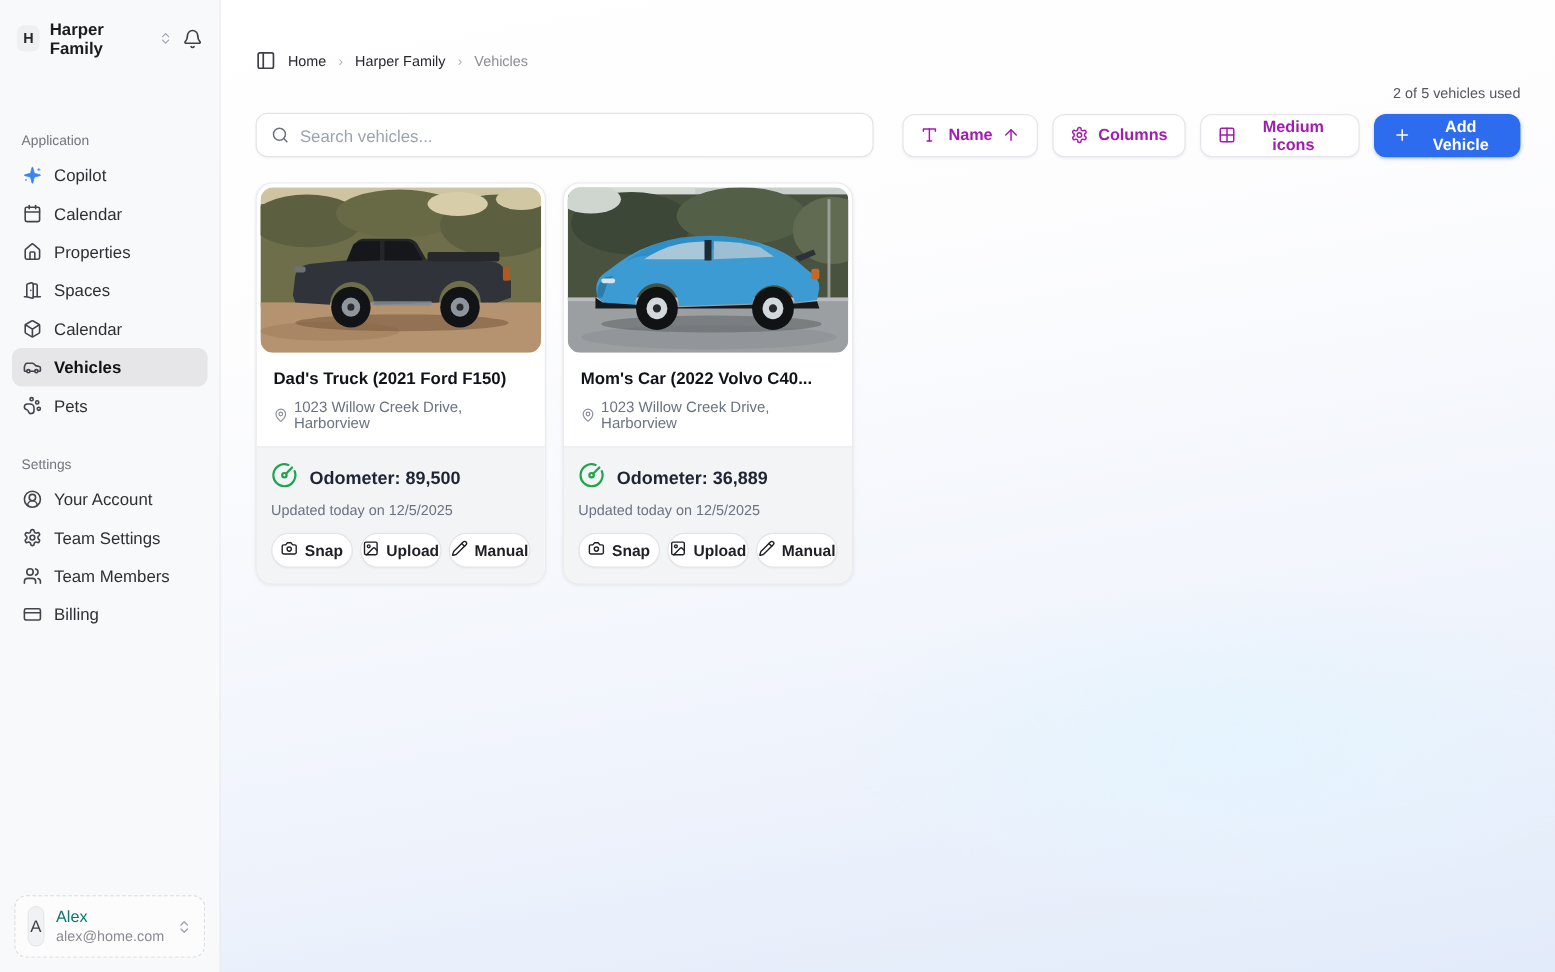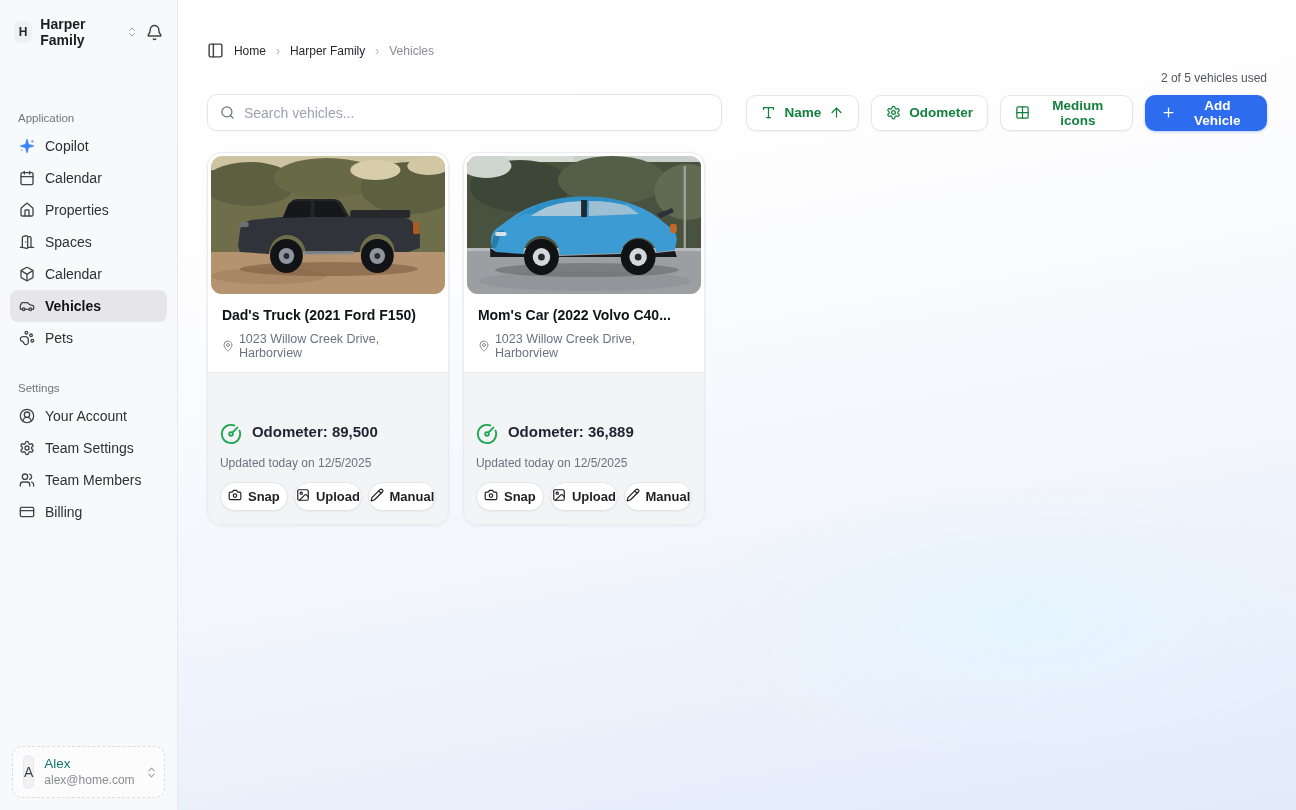--- a/index.html
+++ b/index.html
@@ -59,41 +59,41 @@
   .toolbar { margin-top:35px; display:flex; align-items:center; gap:12px; position:relative; }
   .usage-label { position:absolute; top:-23px; right:0; font-size:12px; color:#55555e; }
   .search-box { width:565px; height:37px; background:#fff; border:1px solid #e4e4e8; border-radius:10px;
       display:flex; align-items:center; gap:9px; padding:0 12px; box-shadow:0 1px 2px rgba(16,24,40,.03); }
   .search-box .ico { color:#6b7280; display:flex; }
   .search-box input { border:none; outline:none; flex:1; font-size:14px; color:#18181b; background:transparent;
       font-family:"Liberation Sans", sans-serif; }
   .search-box input::placeholder { color:#9ca3af; }
   .tb-spacer { flex:1; }
   .tb-btn { height:36px; display:flex; align-items:center; gap:8px; padding:0 14px; background:#fff;
-      border:1px solid #e6e6ea; border-radius:10px; font-size:13.5px; font-weight:bold; color:#15803d;
+      border:1px solid #e6e6ea; border-radius:10px; font-size:13.5px; font-weight:bold; color:#a21caf;
       box-shadow:0 1px 2px rgba(16,24,40,.05); cursor:pointer; }
   .tb-btn .ico, .primary-btn .ico { display:flex; }
   .tb-btn svg { width:15px; height:15px; }
   .primary-btn { height:36px; display:flex; align-items:center; gap:8px; padding:0 16px; background:#2d6cee;
       border:none; border-radius:10px; font-size:13.5px; font-weight:bold; color:#fff; cursor:pointer;
       box-shadow:0 1px 3px rgba(45,108,238,.35); font-family:"Liberation Sans", sans-serif; }
   .primary-btn svg { width:15px; height:15px; }
 
   .cards { margin-top:21px; display:flex; gap:14px; }
   .card { width:242px; background:#fff; border:1px solid #ebebef; border-radius:14px;
           box-shadow:0 1px 3px rgba(16,24,40,.06); overflow:hidden; cursor:pointer; }
   .card-img { margin:3px; height:138px; border-radius:11px; overflow:hidden; }
   .card-img svg { width:100%; height:100%; display:block; }
   .card-body { padding:9px 14px 12px 14px; }
   .card-title { font-size:14px; font-weight:bold; color:#101318; line-height:1.3; white-space:nowrap;
                 overflow:hidden; text-overflow:clip; }
   .card-addr { margin-top:8px; display:flex; align-items:center; gap:5px; font-size:12.5px; color:#6b7280; }
   .card-addr .ico { display:flex; color:#8b8f98; }
   .card-meta { background:#f3f4f6; border-top:1px solid #ececf0; padding:12px 12px 13px 12px; }
-  .odo-row { display:flex; align-items:flex-start; gap:10px;margin-top:38px; }
+  .odo-row { display:flex; align-items:flex-end; gap:10px; }
   .odo-row .ico { display:flex; color:#1ca54d; }
   .odo-text { font-size:15px; font-weight:bold; color:#1e2532; }
   .updated { margin-top:11px; font-size:12px; color:#6b7280; }
   .actions { margin-top:12px; display:flex; gap:6px; }
   .act-btn { flex:1; height:29px; display:flex; align-items:center; justify-content:center; gap:6px;
       background:#fff; border:1px solid #e4e4e8; border-radius:15px; font-size:13px; font-weight:bold;
       color:#1f1f24; cursor:pointer; box-shadow:0 1px 1px rgba(16,24,40,.04);
       font-family:"Liberation Sans", sans-serif; }
   .act-btn svg { width:14px; height:14px; }
 
@@ -320,21 +320,21 @@
         </span>
       </button>
 
       <button class="tb-btn">
         <span class="ico">
           <svg class="lucide" viewBox="0 0 24 24">
               <path d="M12.22 2h-.44a2 2 0 0 0-2 2v.18a2 2 0 0 1-1 1.73l-.43.25a2 2 0 0 1-2 0l-.15-.08a2 2 0 0 0-2.73.73l-.22.38a2 2 0 0 0 .73 2.73l.15.1a2 2 0 0 1 1 1.72v.51a2 2 0 0 1-1 1.74l-.15.09a2 2 0 0 0-.73 2.73l.22.38a2 2 0 0 0 2.73.73l.15-.08a2 2 0 0 1 2 0l.43.25a2 2 0 0 1 1 1.73V20a2 2 0 0 0 2 2h.44a2 2 0 0 0 2-2v-.18a2 2 0 0 1 1-1.73l.43-.25a2 2 0 0 1 2 0l.15.08a2 2 0 0 0 2.73-.73l.22-.39a2 2 0 0 0-.73-2.73l-.15-.08a2 2 0 0 1-1-1.74v-.5a2 2 0 0 1 1-1.74l.15-.09a2 2 0 0 0 .73-2.73l-.22-.38a2 2 0 0 0-2.73-.73l-.15.08a2 2 0 0 1-2 0l-.43-.25a2 2 0 0 1-1-1.73V4a2 2 0 0 0-2-2z"></path>
               <circle cx="12" cy="12" r="3"></circle>
             </svg>
         </span>
-        <span>Odometer</span>
+        <span>Columns</span>
       </button>
 
       <button class="tb-btn">
         <span class="ico">
           <svg class="lucide" viewBox="0 0 24 24">
               <rect width="18" height="18" x="3" y="3" rx="2"></rect>
               <path d="M3 12h18"></path>
               <path d="M12 3v18"></path>
             </svg>
         </span>

